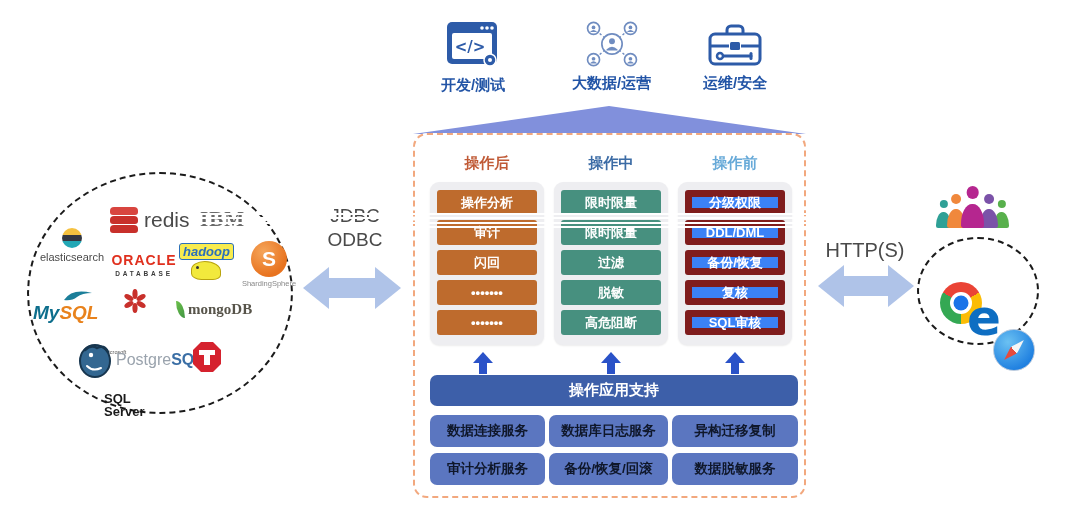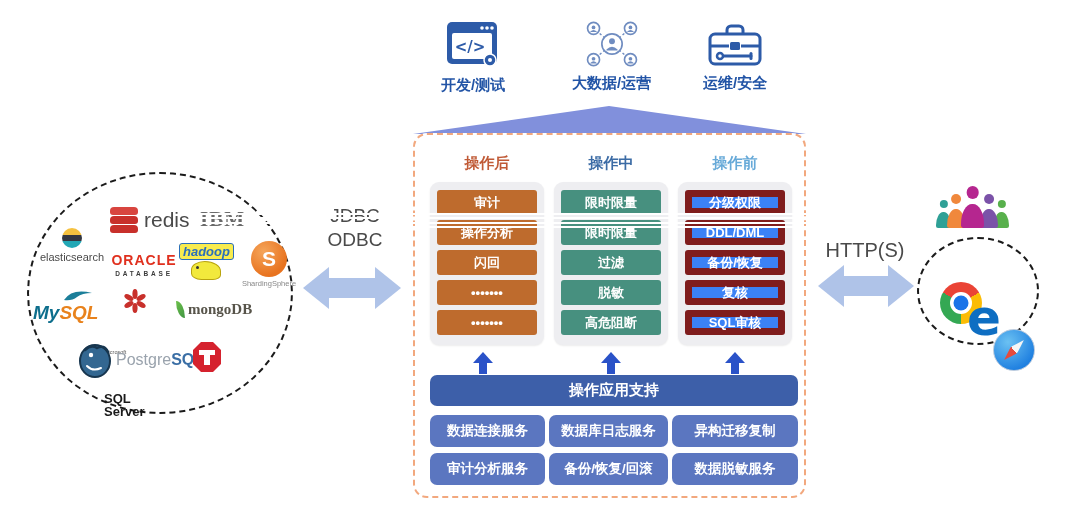--- a/index.html
+++ b/index.html
@@ -30,21 +30,21 @@
   .t-after{color:#C05A36;} .t-during{color:#3B6BA5;} .t-before{color:#66A9D8;}
 
   
   .uparrow{display:flex;flex-direction:column;align-items:center;}
   .uparrow .tip{width:0;height:0;border-left:10px solid transparent;border-right:10px solid transparent;
                 border-bottom:11px solid #2A52C8;}
   .uparrow .stem{width:8px;height:11px;background:#2A52C8;}
 
   .support-bar{width:368px;height:31px;background:#3D5FA9;border-radius:7px;color:#fff;font-size:15px;
                font-weight:bold;display:flex;align-items:center;justify-content:center;}
-  .svc{height:32px;background:#5B76C0;border-radius:7px;color:#ffffff;font-size:13.5px;font-weight:600;
+  .svc{height:32px;background:#5B76C0;border-radius:7px;color:#0f172a;font-size:13.5px;font-weight:600;
        display:flex;align-items:center;justify-content:center;white-space:nowrap;}
 
   
   .harrow{display:flex;align-items:center;height:42px;}
   .harrow .hl{width:0;height:0;border-top:21px solid transparent;border-bottom:21px solid transparent;
               border-right:26px solid #AFC3E8;}
   .harrow .hr{width:0;height:0;border-top:21px solid transparent;border-bottom:21px solid transparent;
               border-left:26px solid #AFC3E8;}
   .harrow .hshaft{flex:1;height:20px;background:#AFC3E8;}
   .proto{font-size:19px;color:#4A4A4A;text-align:center;line-height:24px;white-space:nowrap;}
@@ -191,22 +191,22 @@
     <div class="actor-label">运维/安全</div>
   </div>
 
   <div class="abs roof" style="left:413px;top:106px;"></div>
 
   <div class="abs proxy-box" style="left:413px;top:133px;"></div>
 
   <div class="abs pcol" style="left:430px;top:153px;">
     <div class="pcol-title t-after">操作后</div>
     <div class="pcol-body">
+      <div class="bar bar-after">操作分析</div>
       <div class="bar bar-after">审计</div>
-      <div class="bar bar-after">操作分析</div>
       <div class="bar bar-after">闪回</div>
       <div class="bar bar-after">•••••••</div>
       <div class="bar bar-after">•••••••</div>
     </div>
   </div>
 
   <div class="abs pcol" style="left:554px;top:153px;">
     <div class="pcol-title t-during">操作中</div>
     <div class="pcol-body">
       <div class="bar bar-during">限时限量</div>

